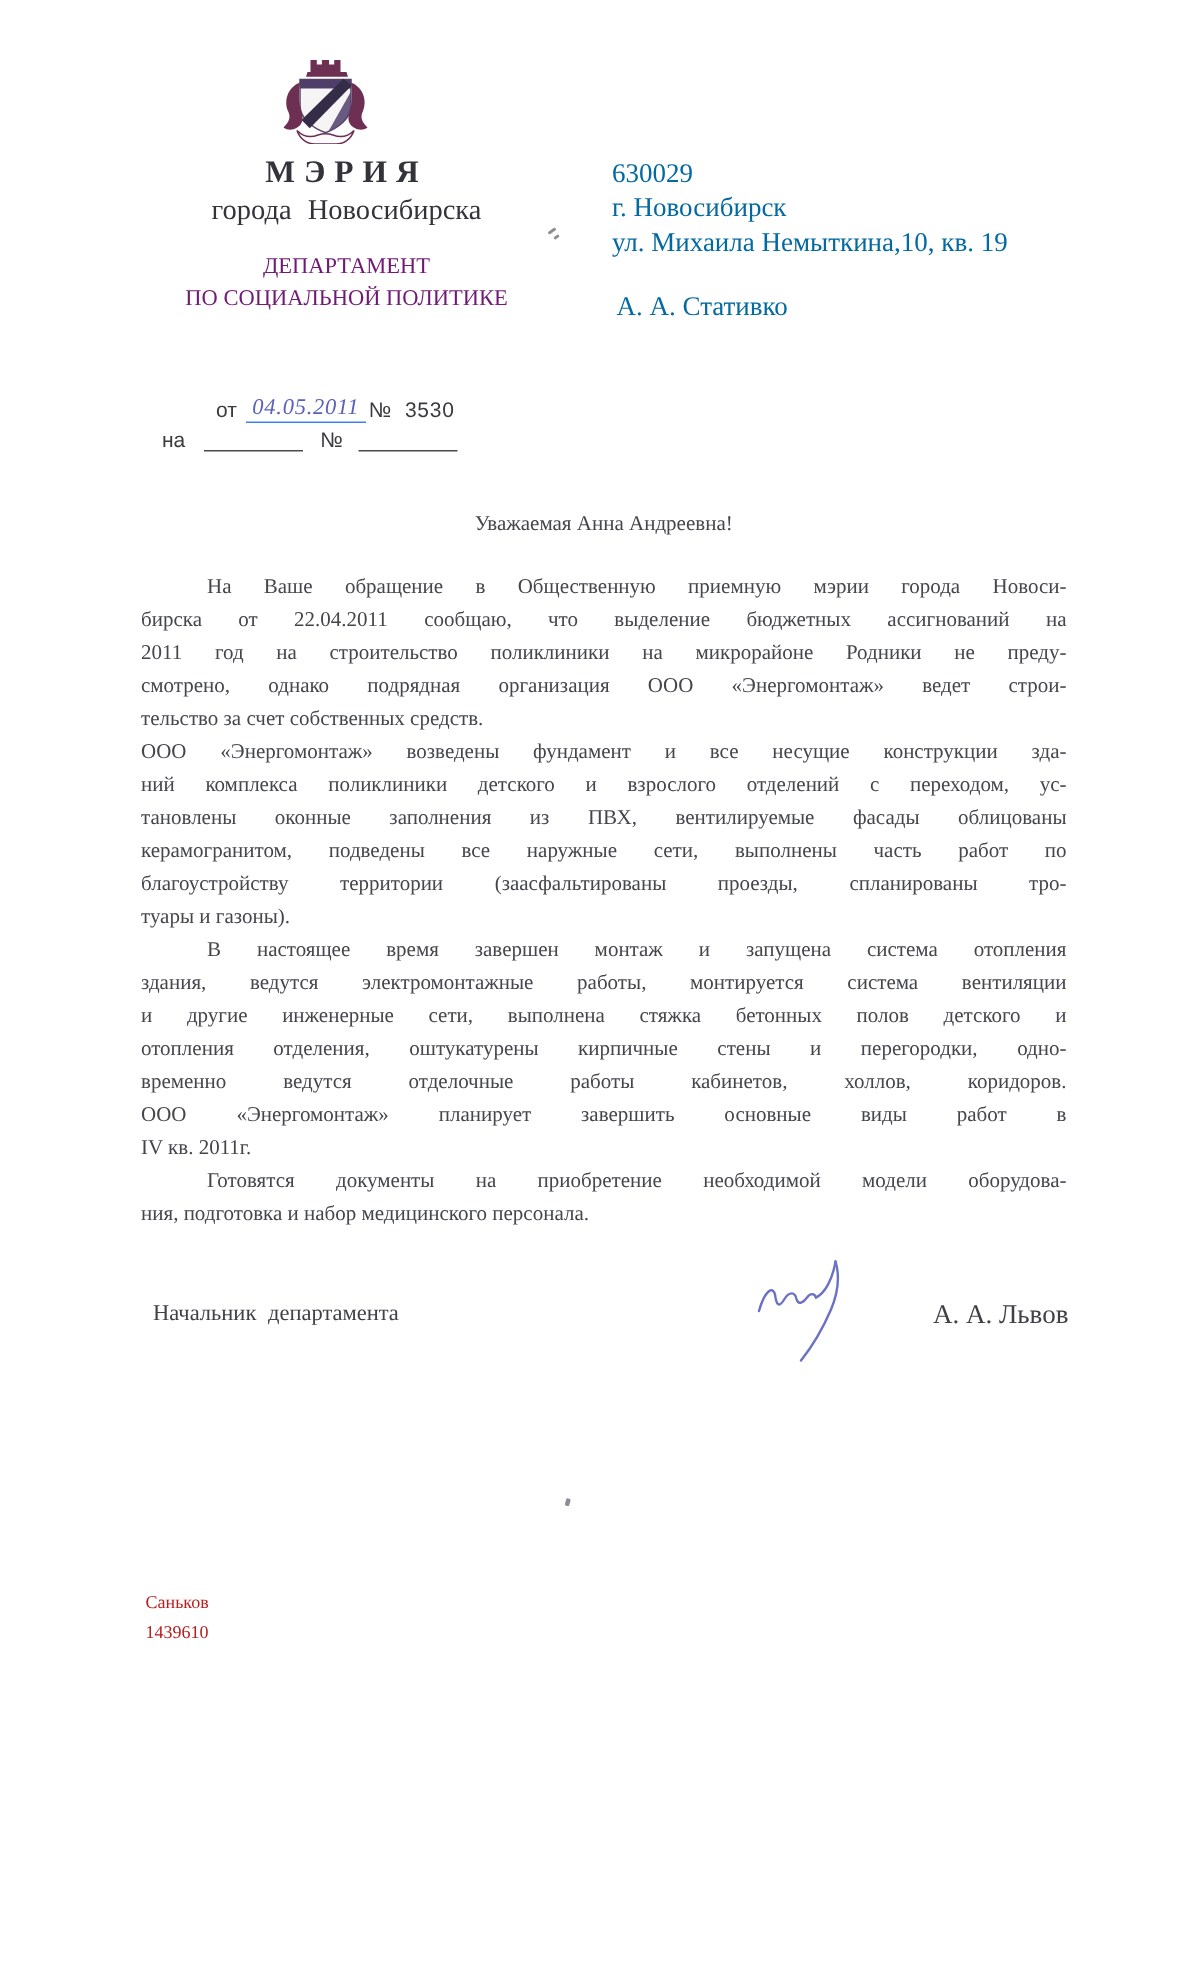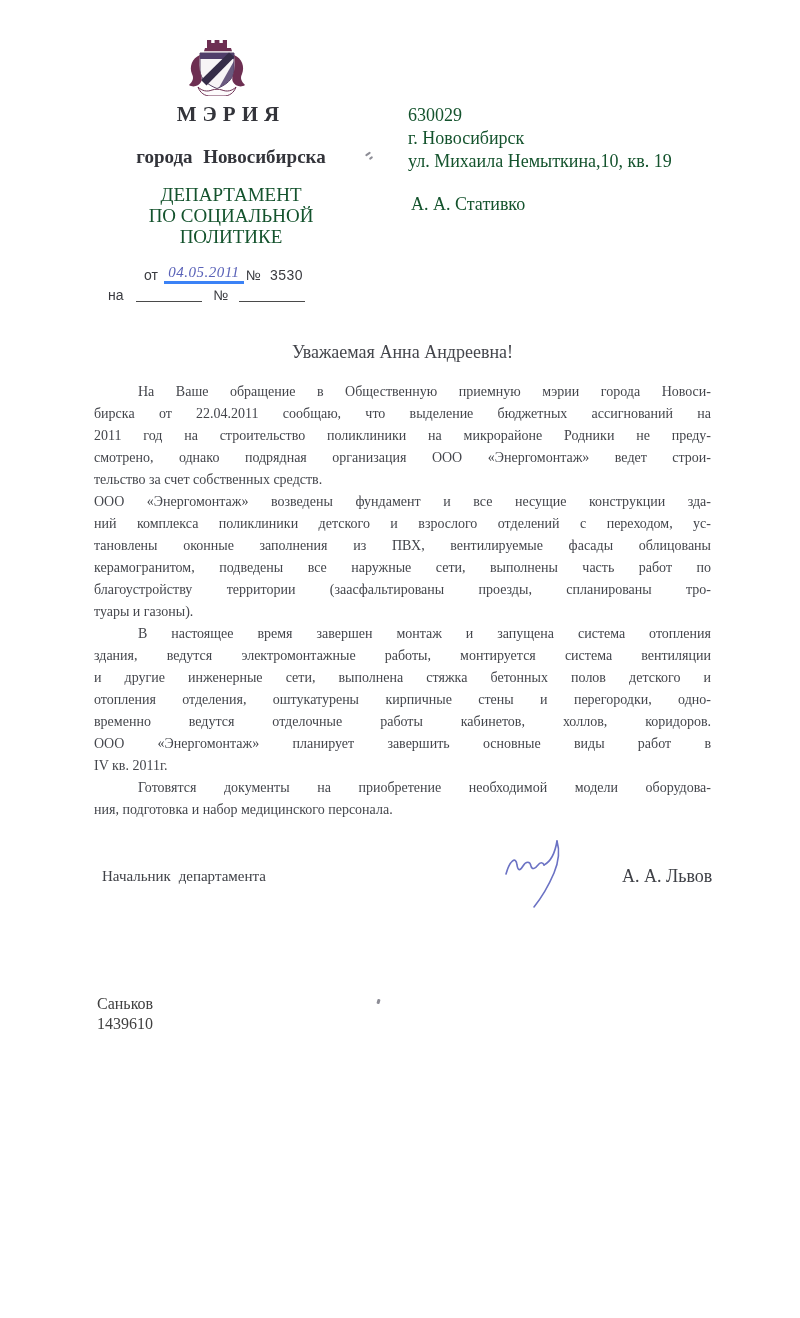--- a/index.html
+++ b/index.html
@@ -11,60 +11,60 @@
     color:#3f4147;
     overflow:hidden;
   }
 
   
   .emblem{position:absolute;left:188px;top:36px;width:60px;height:60px;}
 
   
   .lh{position:absolute;left:95px;top:102px;width:272px;text-align:center;}
   .lh .org1{font-size:21px;font-weight:bold;letter-spacing:6px;color:#33343a;}
-  .lh .org2{font-size:19px;font-weight:bold;word-spacing:6px;color:#33343a;margin-top:19px;}
-  .lh .dep{margin-top:16px;font-size:19px;line-height:21px;color:#14532d;}
+  .lh .org2{font-size:19px;font-weight:normal;word-spacing:6px;color:#33343a;margin-top:3px;}
+  .lh .dep{margin-top:16px;font-size:15px;line-height:21px;color:#701a75;}
   .lh .addr{margin-top:3px;font-family:"Liberation Sans", sans-serif;font-size:13px;line-height:15px;color:#3d3e44;}
 
   
   .ref{position:absolute;left:108px;top:263px;font-family:"Liberation Sans", sans-serif;font-size:14px;color:#3a3b40;}
   .ref .row1{padding-left:36px;display:flex;align-items:flex-end;}
-  .ref .row2{margin-top:4px;display:flex;}
+  .ref .row2{margin-top:4px;display:flex;align-items:flex-end;}
   .ref .lbl{margin-right:6px;}
   .hand{
-    display:inline-block;width:80px;border-bottom:3px solid #3b82f6;
+    display:inline-block;width:80px;border-bottom:1px solid #3b82f6;
     font-family:"Liberation Serif", serif;font-style:italic;
     font-size:15px;letter-spacing:.5px;color:#5a62b8;
     text-align:center;transform:translateY(1px);
   }
   .blank{display:inline-block;border-bottom:1px solid #4a4a4a;height:14px;}
   .b1{width:66px;margin-left:6px;}
   .b2{width:66px;margin-left:10px;}
   .ref .num-lbl{margin-left:2px;}
   .ref .num-lbl2{margin-left:12px;}
   .ref .num-val{margin-left:9px;letter-spacing:.5px;}
 
   
-  .addressee{position:absolute;left:408px;top:104px;font-size:18px;line-height:23px;color:#14532d;}
+  .addressee{position:absolute;left:408px;top:104px;font-size:18px;line-height:23px;color:#0369a1;}
   .addressee .name{margin-top:20px;padding-left:3px;}
 
   
-  .salutation{position:absolute;left:94px;top:342px;width:617px;text-align:center;font-size:18px;color:#44464c;}
+  .salutation{position:absolute;left:94px;top:342px;width:617px;text-align:center;font-size:14px;color:#44464c;}
   .body{position:absolute;left:94px;top:381px;width:617px;font-size:14px;line-height:22px;color:#44464c;}
   .para .line{text-align:justify;text-align-last:justify;white-space:normal;}
   .para .line.first{text-indent:44px;}
   .para .line.last{text-align-last:left;}
 
   
   .sig-position{position:absolute;left:102px;top:868px;font-size:15px;color:#3f4147;word-spacing:4px;}
   .sig-svg{position:absolute;left:500px;top:834px;width:90px;height:80px;}
   .sig-name{position:absolute;left:622px;top:866px;font-size:18px;color:#3f4147;}
 
   
-  .footer{position:absolute;left:97px;top:994px;font-size:16px;line-height:20px;color:#404040;}
+  .footer{position:absolute;left:97px;top:1058px;font-size:12px;line-height:20px;color:#b91c1c;}
 
   
   .artifact{position:absolute;width:6px;height:2px;background:#8d8d96;border-radius:1px;}
   .a1{left:365px;top:153px;transform:rotate(-35deg);}
   .a1b{left:369px;top:157px;width:4px;transform:rotate(-35deg);}
   .a2{left:377px;top:999px;width:3px;height:5px;transform:rotate(15deg);}
 </style>
 </head>
 <body>
 

